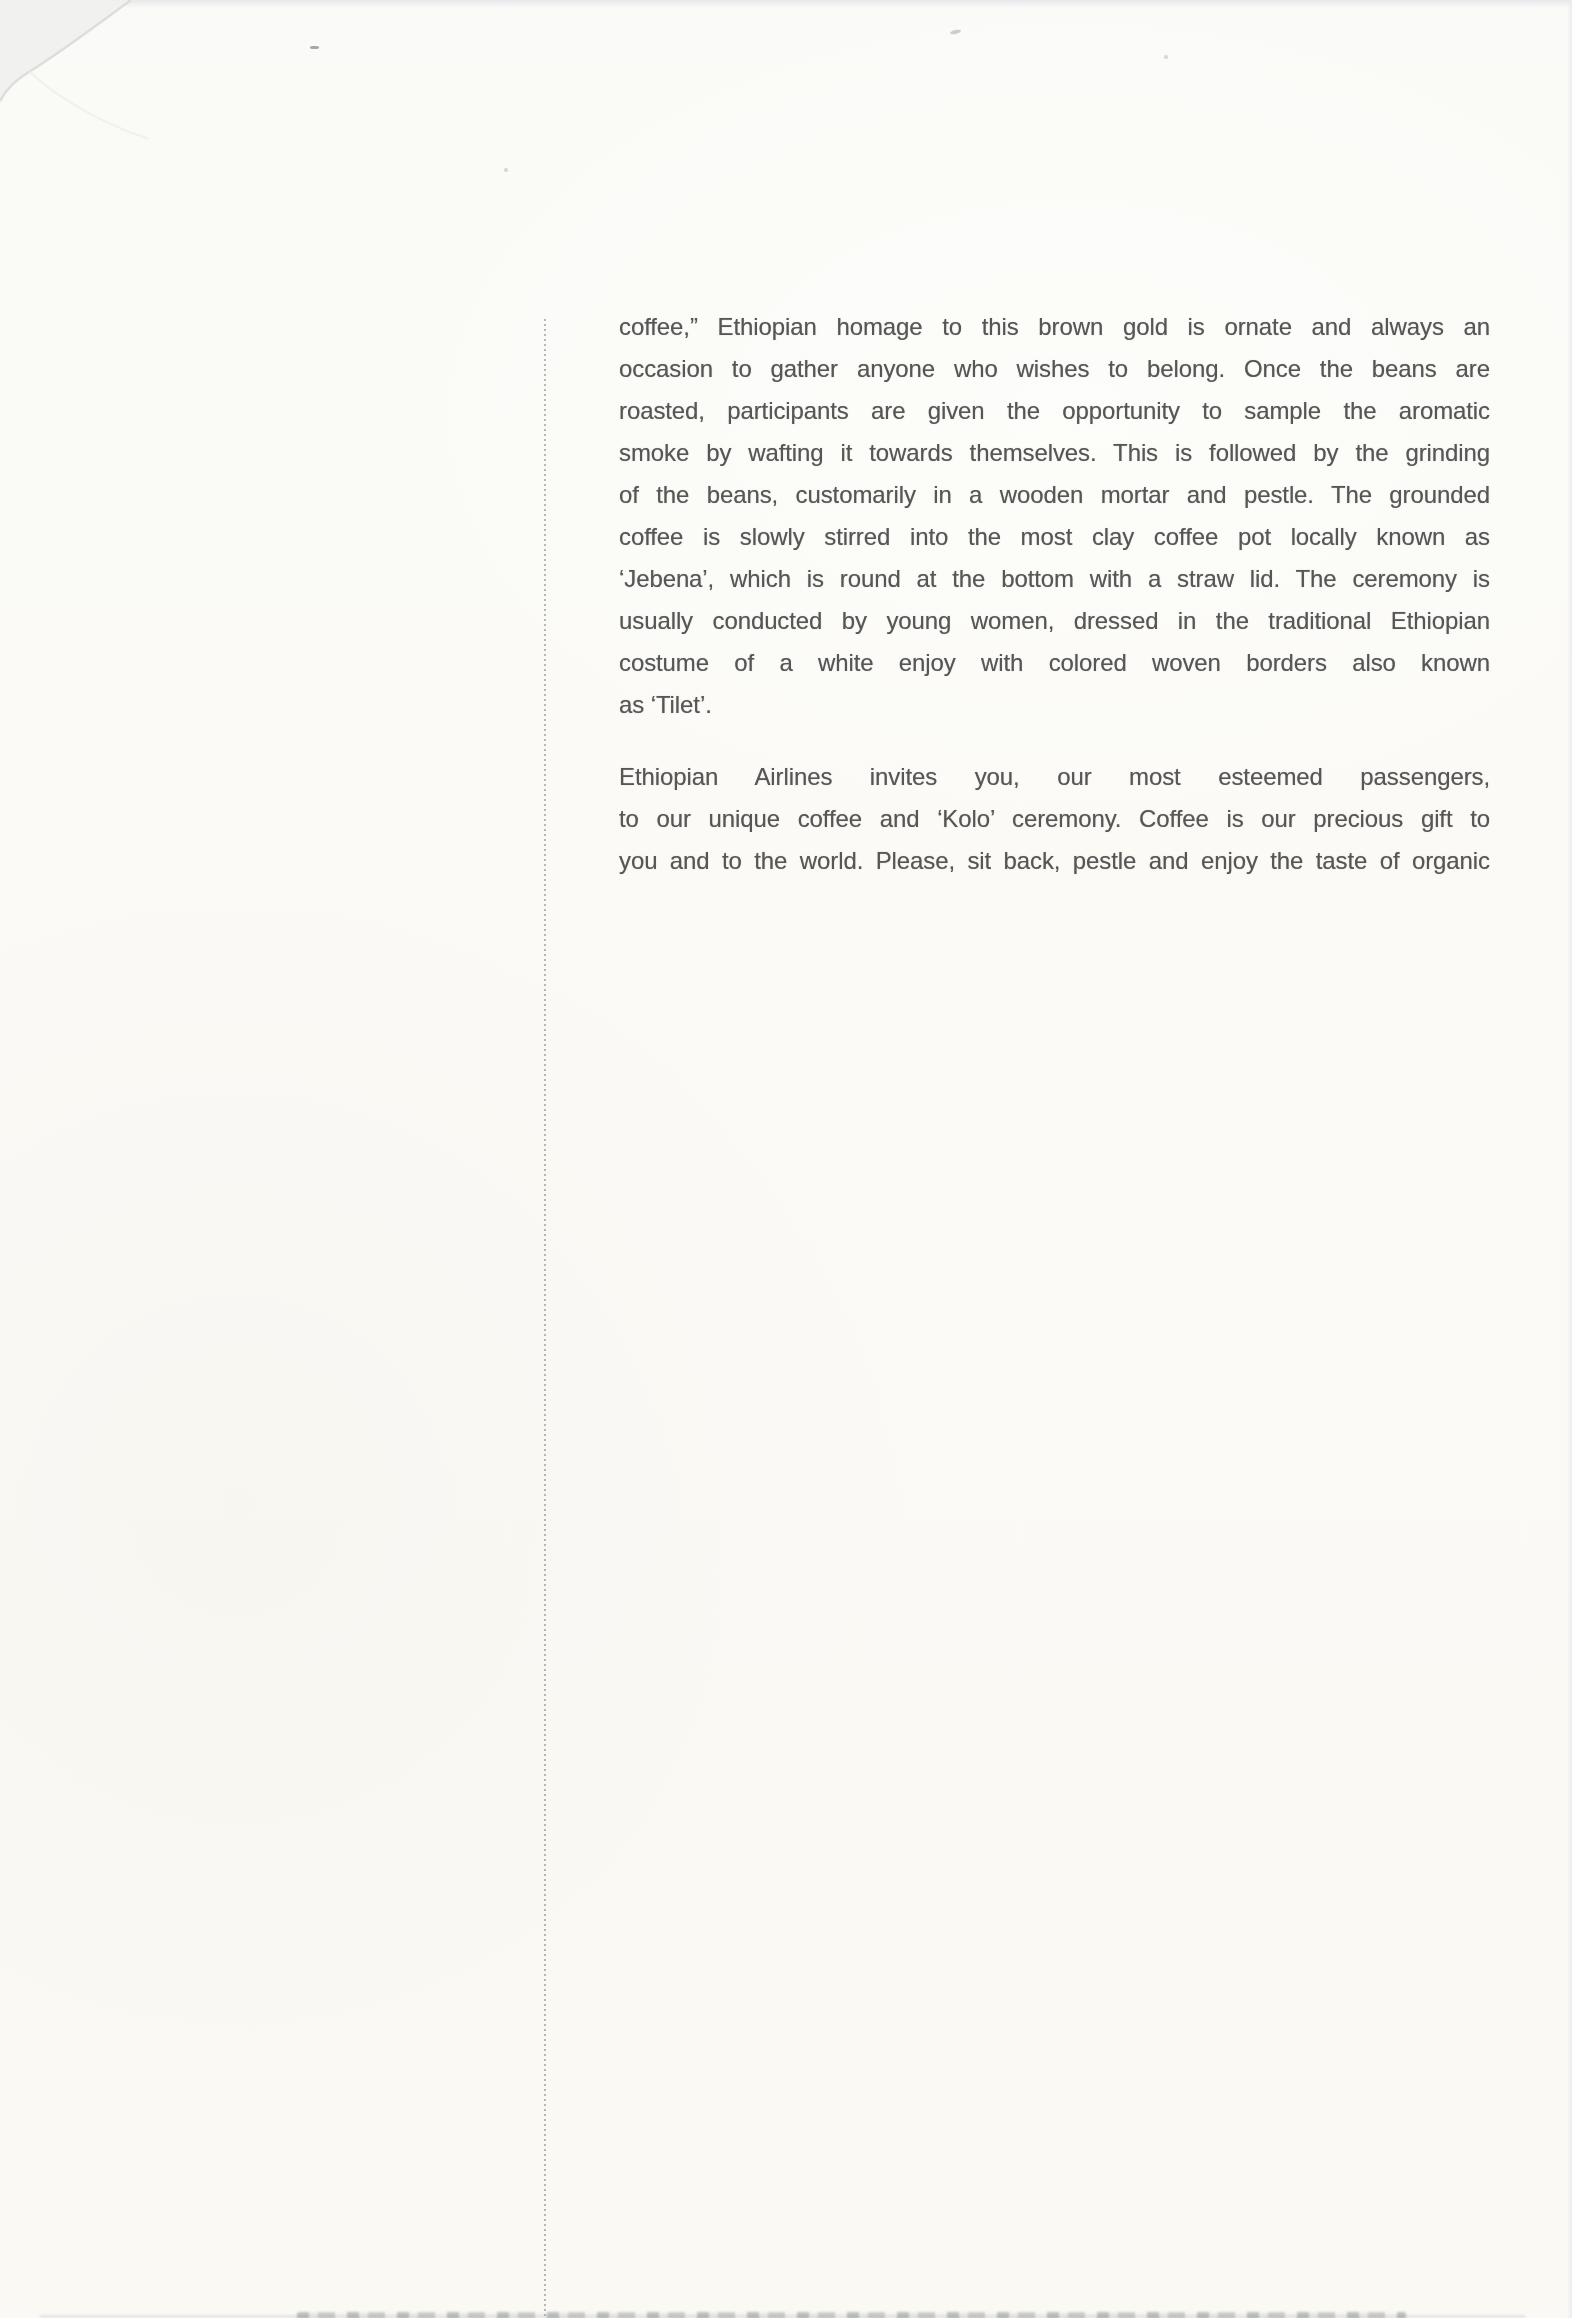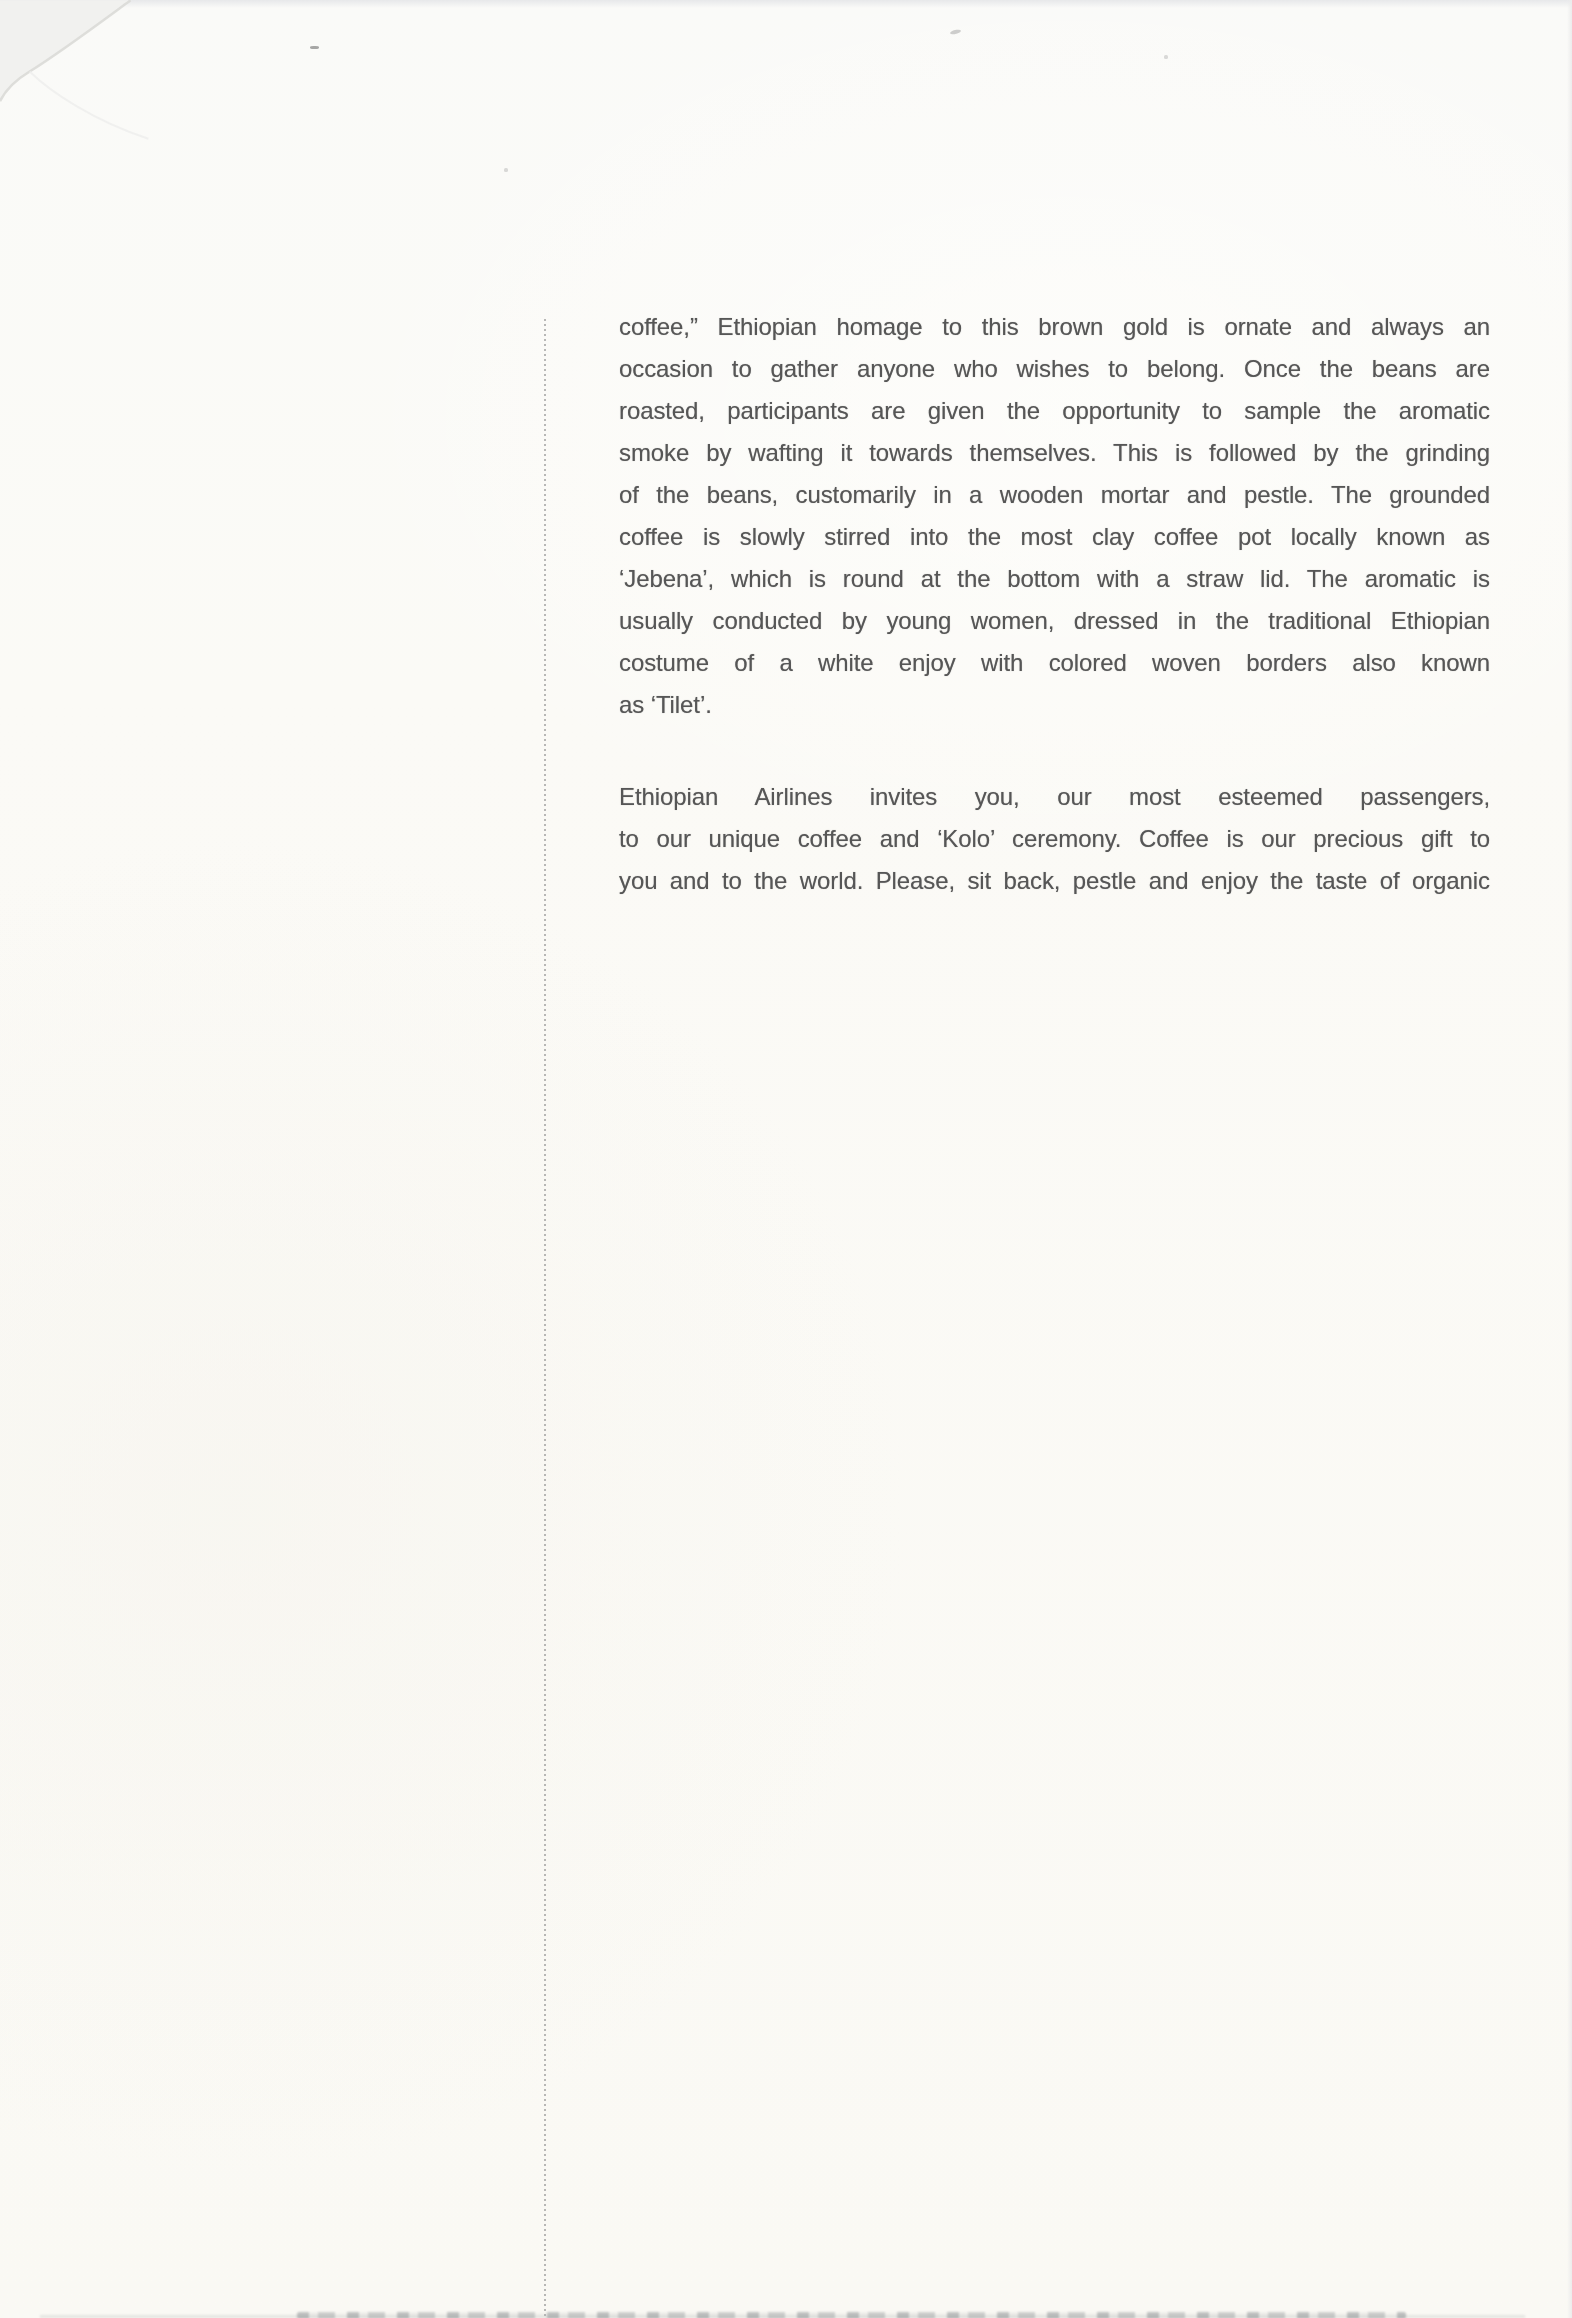--- a/index.html
+++ b/index.html
@@ -55,21 +55,21 @@
   .speck-dot-2  { left:504px;  top:168px; width:4px; height:4px;  opacity:.3; }
 
   
   .text-block {
     position:absolute; left:619px; top:306px; width:871px;
     color:#565656;
     font-size:24px; line-height:42px; font-weight:400;
     letter-spacing:-0.1px;
     text-shadow:0 0 0.9px rgba(95,95,95,.55);
   }
-  .para + .para { margin-top:50px; }
+  .para + .para { margin-top:30px; }
   .line { text-align:justify; text-align-last:justify; }
   .line.last { text-align-last:left; }
 </style>
 </head>
 <body>
 
 <div class="page">
 
   <div class="scan-edge-top"></div>
   <div class="scan-edge-right"></div>
@@ -88,21 +88,21 @@
   <div class="dotted-rule"></div>
 
   <div class="text-block">
     <div class="para">
       <div class="line">coffee,” Ethiopian homage to this brown gold is ornate and always an</div>
       <div class="line">occasion to gather anyone who wishes to belong. Once the beans are</div>
       <div class="line">roasted, participants are given the opportunity to sample the aromatic</div>
       <div class="line">smoke by wafting it towards themselves. This is followed by the grinding</div>
       <div class="line">of the beans, customarily in a wooden mortar and pestle. The grounded</div>
       <div class="line">coffee is slowly stirred into the most clay coffee pot locally known as</div>
-      <div class="line">‘Jebena’, which is round at the bottom with a straw lid. The aromatic is</div>
+      <div class="line">‘Jebena’, which is round at the bottom with a straw lid. The ceremony is</div>
       <div class="line">usually conducted by young women, dressed in the traditional Ethiopian</div>
       <div class="line">costume of a white enjoy with colored woven borders also known</div>
       <div class="line last">as ‘Tilet’.</div>
     </div>
     <div class="para">
       <div class="line">Ethiopian Airlines invites you, our most esteemed passengers,</div>
       <div class="line">to our unique coffee and ‘Kolo’ ceremony. Coffee is our precious gift to</div>
       <div class="line">you and to the world. Please, sit back, pestle and enjoy the taste of organic</div>
     </div>
   </div>

